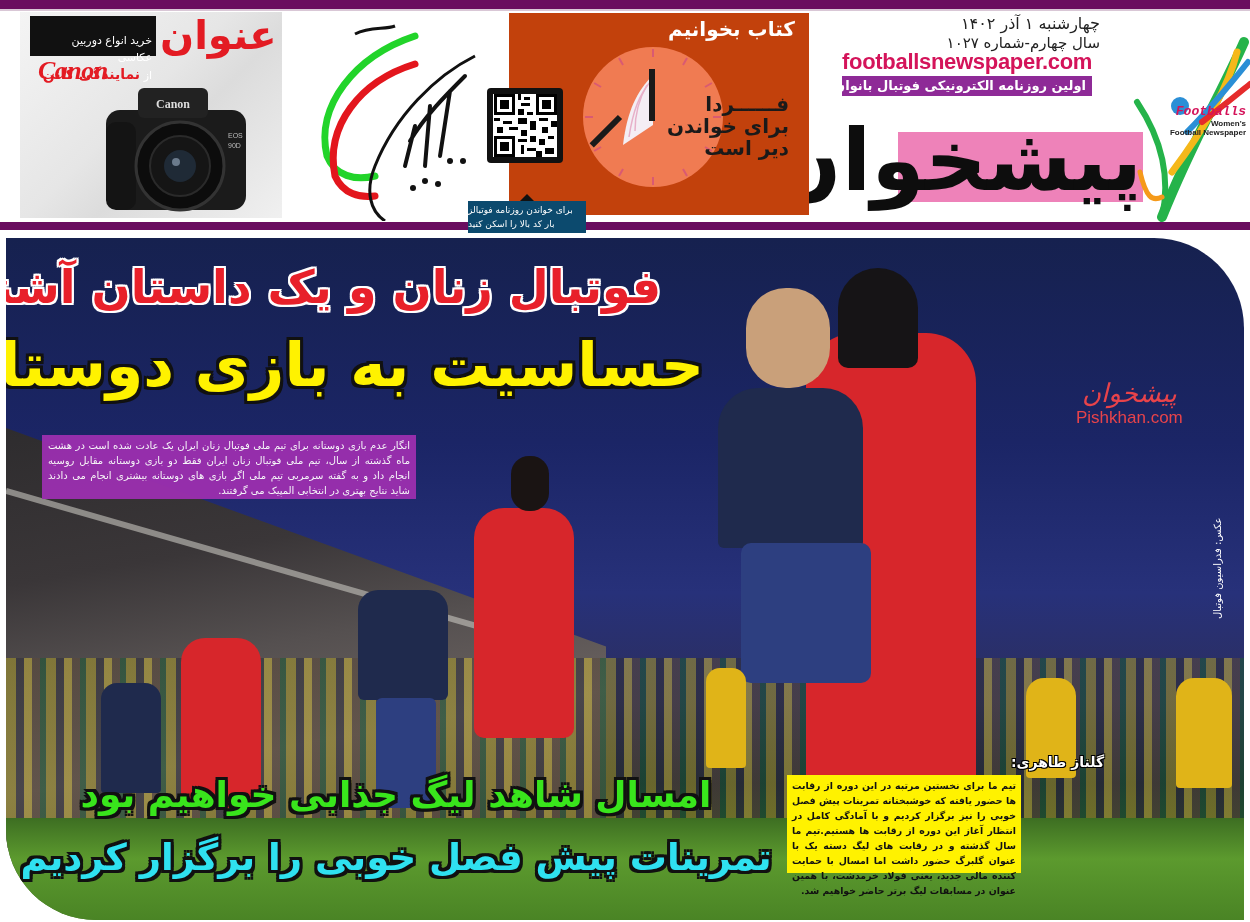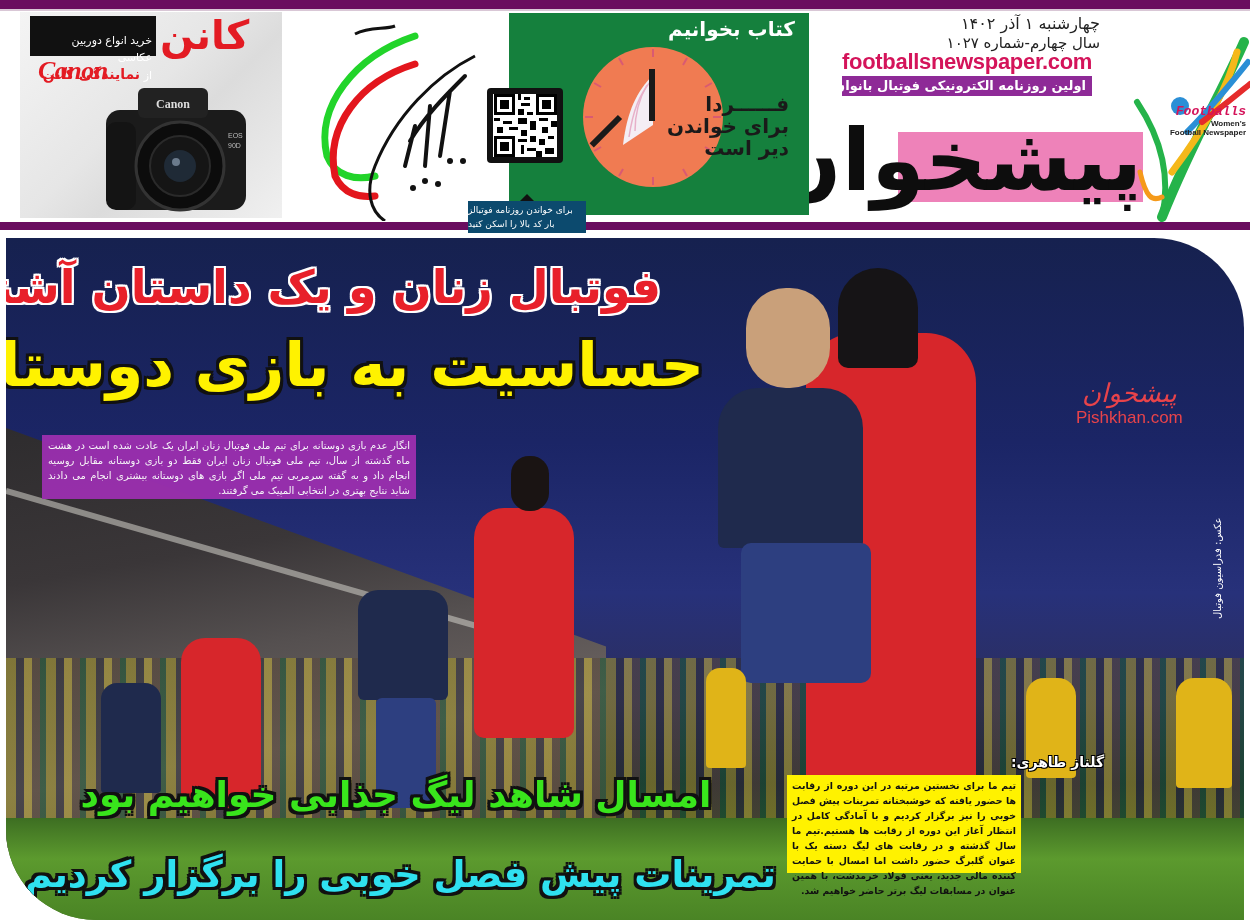--- a/index.html
+++ b/index.html
@@ -18,21 +18,21 @@
   .site-url { position: absolute; left: 10px; top: 37px; font-family: "Liberation Sans", sans-serif; font-weight: bold; font-size: 22px; color: #d4145a; letter-spacing: -0.3px; }
   .tagline-bar { position: absolute; left: 10px; top: 64px; width: 250px; height: 20px; background: #8e2a97; color: #fff; font-size: 13px; font-weight: bold; direction: rtl; text-align: right; padding-right: 6px; line-height: 20px; white-space: nowrap; overflow: hidden; }
   .logo-pink { position: absolute; left: 66px; top: 120px; width: 245px; height: 70px; background: #ee82b9; }
   .logo-word { position: absolute; left: 10px; top: 88px; width: 300px; height: 120px; font-family: "DejaVu Sans", sans-serif; font-weight: bold; font-size: 86px; color: #0d0d0d; direction: rtl; text-align: center; line-height: 120px; letter-spacing: -2px; }
   .swoosh { position: absolute; left: 300px; top: 10px; width: 118px; height: 200px; }
   .brand-en { position: absolute; right: 4px; top: 92px; text-align: right; }
   .brand-en .b1 { font-family: Liberation Mono, monospace; font-weight: bold; font-style: italic; color: #d4145a; font-size: 13px; }
   .brand-en .b2 { font-family: "Liberation Sans", sans-serif; font-weight: bold; color: #222; font-size: 8px; line-height: 9px; }
 
   
-  .book-ad { position: absolute; left: 509px; top: 13px; width: 300px; height: 202px; background: #15803d; }
+  .book-ad { position: absolute; left: 509px; top: 13px; width: 300px; height: 202px; background: #c2410c; }
   .book-title { position: absolute; right: 14px; top: 4px; color: #fff; font-size: 20px; font-weight: bold; direction: rtl; }
   .clock { position: absolute; left: 74px; top: 34px; width: 140px; height: 140px; border-radius: 50%; background: #f07b52; }
   .clock .tick { position: absolute; width: 2px; height: 8px; background: #d95a72; left: 69px; top: 2px; transform-origin: 1px 68px; }
   .clock .hand1 { position: absolute; left: 66px; top: 22px; width: 6px; height: 52px; background: #1a1a1a; }
   .clock .hand2 { position: absolute; left: 34px; top: 70px; width: 6px; height: 40px; background: #1a1a1a; transform: rotate(45deg); transform-origin: top; }
   .book-slogan { position: absolute; right: 20px; top: 80px; color: #1a1a1a; font-size: 20px; font-weight: bold; direction: rtl; text-align: right; line-height: 22px; }
 
   
   .qr-box { position: absolute; left: 487px; top: 88px; width: 76px; height: 75px; background: #111; border-radius: 4px; padding: 6px; }
   .qr-inner { width: 64px; height: 63px; background: #fff; position: relative; overflow: hidden; }
@@ -78,22 +78,22 @@
   .watermark .fa { font-family: "DejaVu Serif", serif; font-style: italic; font-size: 26px; direction: rtl; line-height: 30px; }
   .watermark .en { font-family: "Liberation Sans", sans-serif; font-size: 17px; }
 
   .photo-credit { position: absolute; left: 1206px; top: 240px; width: 14px; height: 180px; color: #fff; font-size: 10px; writing-mode: vertical-rl; transform: rotate(180deg); direction: rtl; white-space: nowrap; text-align: center; }
 
   .quote-name { position: absolute; left: 1005px; top: 516px; color: #fff; font-size: 14px; font-weight: bold; direction: rtl; text-shadow: 1px 1px #000, -1px -1px #000, 1px -1px #000, -1px 1px #000; white-space: nowrap; }
   .quote-box { position: absolute; left: 781px; top: 537px; width: 234px; height: 98px; background: #fff200; color: #111; direction: rtl; text-align: justify; font-size: 9.4px; font-weight: bold; line-height: 15px; padding: 3px 5px; }
 
   .sub1 { position: absolute; left: 10px; top: 536px; width: 760px; text-align: center; direction: rtl; font-size: 36px; font-weight: bold; color: #39e51c;
           text-shadow: 3px 0 #111, -3px 0 #111, 0 3px #111, 0 -3px #111, 3px 3px #111, -3px -3px #111, 3px -3px #111, -3px 3px #111; white-space: nowrap; }
-  .sub2 { position: absolute; left: 10px; top: 598px; width: 760px; direction: rtl; font-size: 37px; font-weight: bold; color: #2fe1f0;
-          text-shadow: 3px 0 #111, -3px 0 #111, 0 3px #111, 0 -3px #111, 3px 3px #111, -3px -3px #111, 3px -3px #111, -3px 3px #111; white-space: nowrap; margin-top: 17px; }
+  .sub2 { position: absolute; left: 10px; top: 598px; width: 760px; text-align: center; direction: rtl; font-size: 37px; font-weight: bold; color: #2fe1f0;
+          text-shadow: 3px 0 #111, -3px 0 #111, 0 3px #111, 0 -3px #111, 3px 3px #111, -3px -3px #111, 3px -3px #111, -3px 3px #111; white-space: nowrap; }
 </style>
 </head>
 <body>
 
 <div class="top-bar"></div>
 <div class="top-bar-line"></div>
 <div class="mid-bar"></div>
 
 <div class="masthead">
   <div class="date-line">چهارشنبه ۱ آذر ۱۴۰۲</div>
@@ -202,21 +202,21 @@
     <circle cx="110" cy="165" r="3" fill="#111"></circle>
     <circle cx="123" cy="168" r="3" fill="#111"></circle>
     <circle cx="98" cy="172" r="3" fill="#111"></circle>
 </svg>
 
 <div class="canon-ad">
   <div class="canon-black">
     <div>خرید انواع دوربین عکاسی</div>
     <div><span>از</span> <span class="red">نمایندگی کانن</span></div>
   </div>
-  <div class="canon-fa">کانن</div>
+  <div class="canon-fa">عنوان</div>
   <div class="canon-en">Canon</div>
   <svg class="camera" viewBox="0 0 160 132">
     <rect x="10" y="28" width="140" height="100" rx="14" fill="#1b1b1b"></rect>
     <rect x="42" y="6" width="70" height="30" rx="6" fill="#222"></rect>
     <text x="77" y="26" font-family="Liberation Serif, serif" font-weight="bold" font-size="12" fill="#ddd" text-anchor="middle">Canon</text>
     <rect x="10" y="40" width="30" height="88" rx="10" fill="#141414"></rect>
     <circle cx="84" cy="84" r="44" fill="#0c0c0c" stroke="#333" stroke-width="3"></circle>
     <circle cx="84" cy="84" r="30" fill="#151515" stroke="#2a2a2a" stroke-width="2"></circle>
     <circle cx="84" cy="84" r="16" fill="#1f2a36"></circle>
     <circle cx="80" cy="80" r="4" fill="#6b7b8c"></circle>

